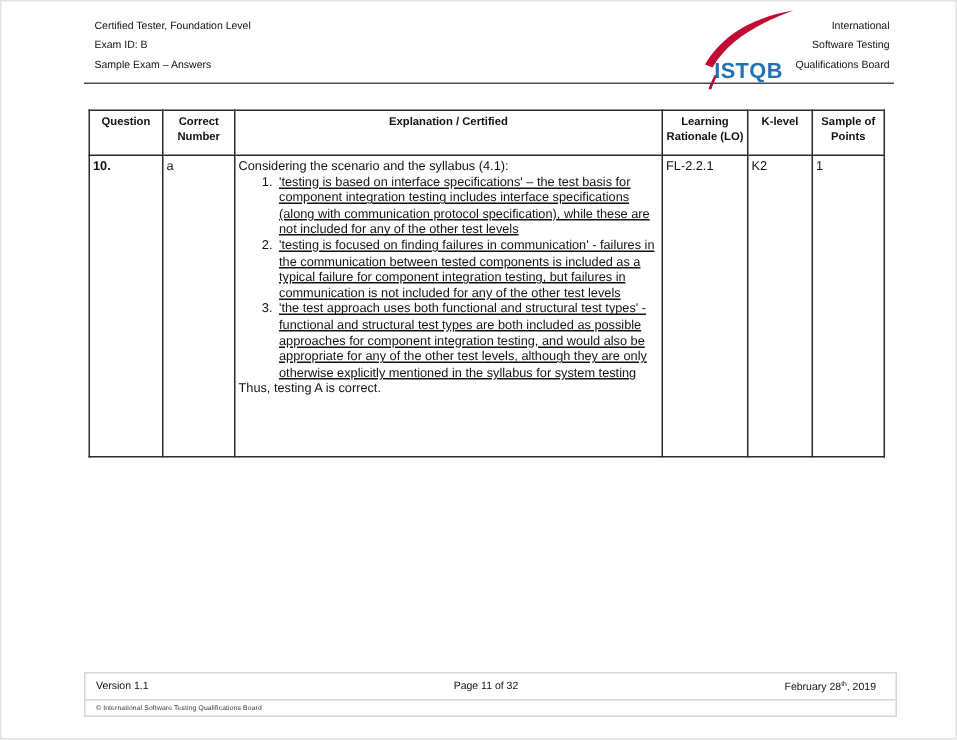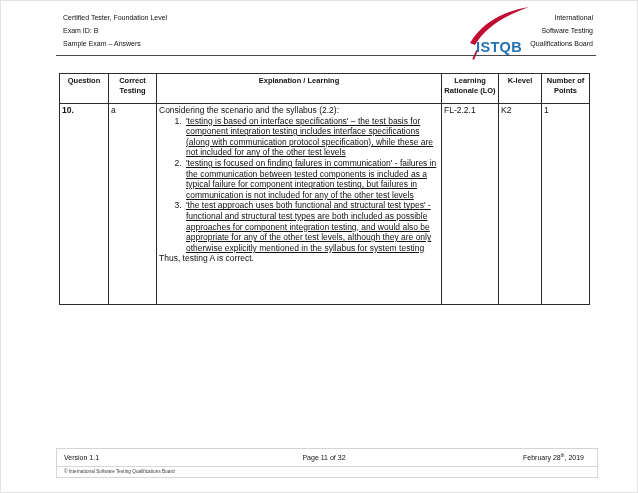--- a/index.html
+++ b/index.html
@@ -78,33 +78,33 @@
     <col style="width:49px">
       <col style="width:48px">
       <col style="width:285px">
     <col style="width:57px">
       <col style="width:43px">
       <col style="width:48px">
   </colgroup>
   <thead>
     <tr>
       <th>Question</th>
-      <th>Correct Testing</th>
-      <th>Explanation / Learning</th>
+      <th>Correct Number</th>
+      <th>Explanation / Certified</th>
       <th>Learning Rationale (LO)</th>
       <th>K-level</th>
-      <th>Number of Points</th>
+      <th>Sample of Points</th>
     </tr>
   </thead>
   <tbody>
     <tr>
       <td class="center qcell">10.</td>
       <td class="center">a</td>
       <td class="expl-cell">
-        <div>Considering the scenario and the syllabus (2.2):</div>
+        <div>Considering the scenario and the syllabus (4.1):</div>
         <ol>
           <li>'testing is based on interface specifications' – the test basis for component integration testing includes interface specifications (along with communication protocol specification), while these are not included for any of the other test levels</li>
           <li>'testing is focused on finding failures in communication' - failures in the communication between tested components is included as a typical failure for component integration testing, but failures in communication is not included for any of the other test levels</li>
           <li>'the test approach uses both functional and structural test types' - functional and structural test types are both included as possible approaches for component integration testing, and would also be appropriate for any of the other test levels, although they are only otherwise explicitly mentioned in the syllabus for system testing</li>
         </ol>
         <div>Thus, testing A is correct.</div>
       </td>
       <td class="center">FL-2.2.1</td>
       <td class="center">K2</td>
       <td class="center">1</td>

